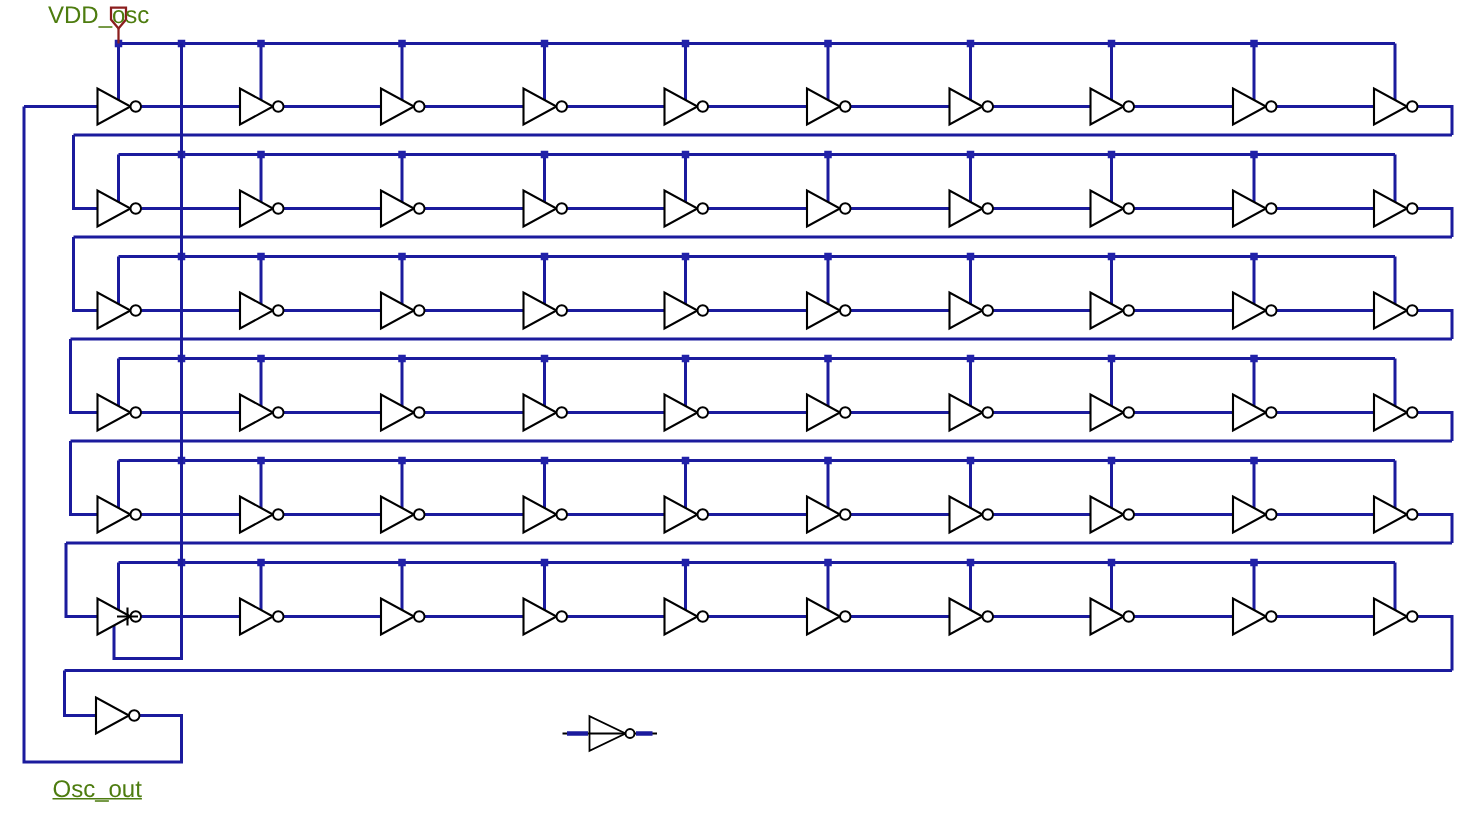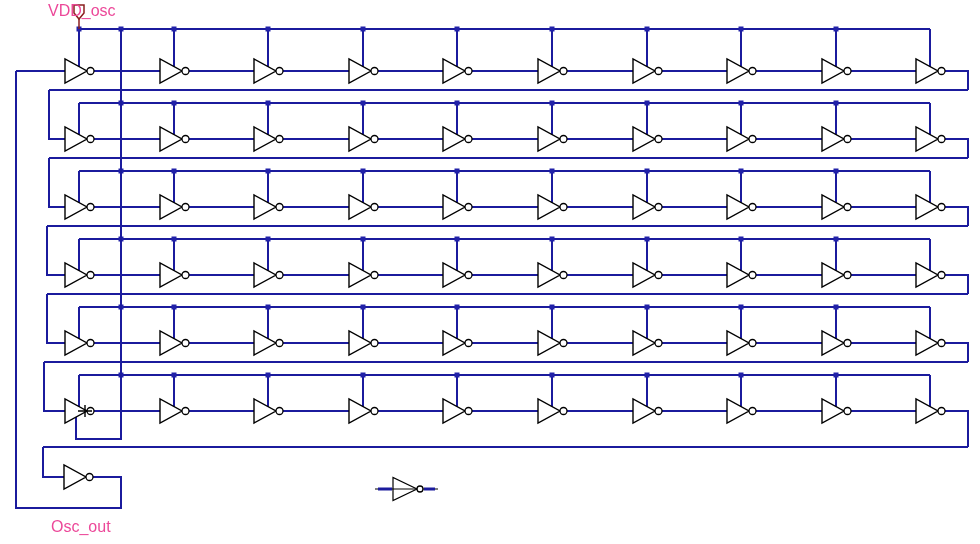--- a/index.html
+++ b/index.html
@@ -1,19 +1,19 @@
 <!DOCTYPE html>
 <html><head>
 <meta charset="utf-8">
 <style>
   html,body{margin:0;padding:0;background:#ffffff;}
   #stage{position:relative;width:980px;height:544px;background:#fff;overflow:hidden;
          font-family:"Liberation Sans",sans-serif;}
-  .netlabel{position:absolute;font-size:16px;color:#ec4899;letter-spacing:0px;
-            font-family:"Liberation Sans",sans-serif;white-space:nowrap;margin-left:16px;}
+  .netlabel{position:absolute;font-size:16px;color:#4d7c0f;letter-spacing:0px;
+            font-family:"Liberation Sans",sans-serif;white-space:nowrap;}
   svg{position:absolute;left:0;top:0;}
 </style>
 </head>
 <body>
 
 <div id="stage">
   <svg id="canvas" width="980" height="544" viewBox="0 0 980 544">
       <polyline points="79,29 930,29" fill="none" stroke="#1b1b9d" stroke-width="2"></polyline>
       <polyline points="79,29 79,67" fill="none" stroke="#1b1b9d" stroke-width="2"></polyline>
       <polyline points="174,29 174,67" fill="none" stroke="#1b1b9d" stroke-width="2"></polyline>
@@ -457,14 +457,14 @@
       <path d="M 78 411 H 92 M 85 405 V 417" stroke="#000000" stroke-width="1.4" fill="none"></path>
       <polygon points="74,5 84,5 84,13 79,19 74,13" fill="none" stroke="#8b1e1e" stroke-width="1.5"></polygon>
       <line x1="79" y1="19" x2="79" y2="29" stroke="#8b1e1e" stroke-width="1.5"></line>
       <line x1="375" y1="489" x2="438" y2="489" stroke="#000000" stroke-width="1.2"></line>
       <line x1="378" y1="489" x2="392" y2="489" stroke="#1b1b9d" stroke-width="3"></line>
       <line x1="424" y1="489" x2="435" y2="489" stroke="#1b1b9d" stroke-width="3"></line>
       <polygon points="393,477.5 393,500.5 417,489" fill="none" stroke="#000000" stroke-width="1.2"></polygon>
       <circle cx="420" cy="489" r="3" fill="#ffffff" stroke="#000000" stroke-width="1.3"></circle>
     </svg>
   <div class="netlabel" id="lbl-vdd" style="left: 32px; top: 2px;">VDD_osc</div>
-  <div class="netlabel" id="lbl-out" style="left: 35px; top: 518px;">Osc_out</div>
+  <div class="netlabel" id="lbl-out" style="left: 35px; top: 518px; text-decoration: underline;">Osc_out</div>
 </div>
 
 </body></html>

